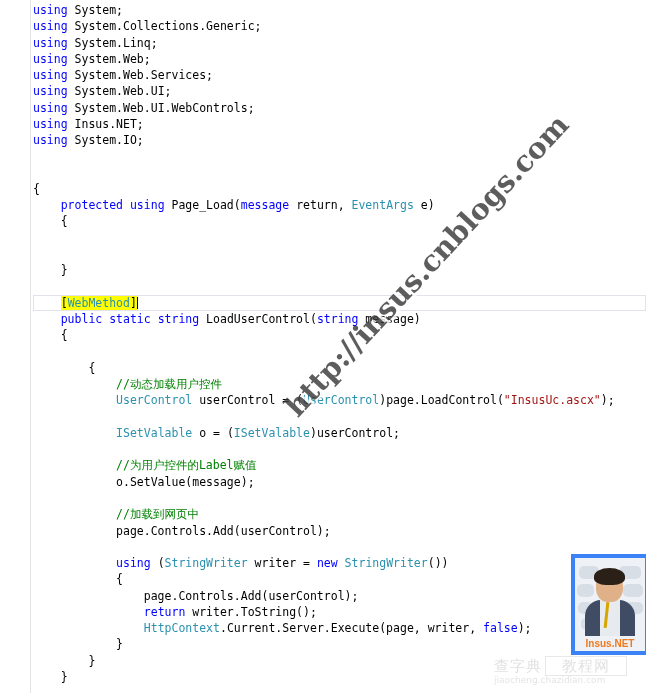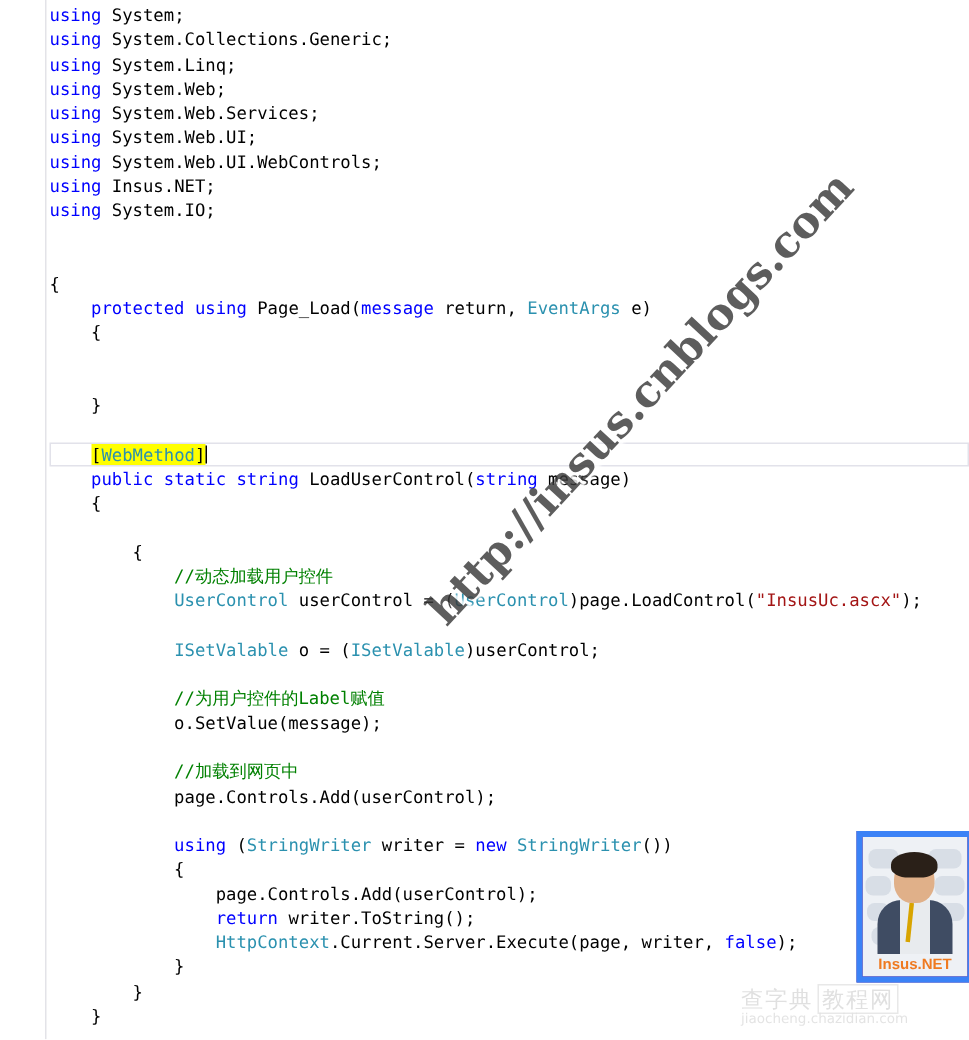--- a/index.html
+++ b/index.html
@@ -136,21 +136,21 @@
   .wm-site{
     position:absolute;left:494px;top:658px;width:146px;height:32px;
     z-index:9;opacity:.30;
   }
   .wm-site .cn{
     font-family:"DejaVu Sans","Liberation Sans",sans-serif;
     font-size:15px;color:#9a9a9a;letter-spacing:1px;
     display:block;line-height:17px;
   }
   .wm-site .cn b{
-    border:1px solid #b5b5b5;padding:0 2px;font-weight:normal;margin-left:3px;
+    border:1px solid #b5b5b5;padding:0 16px;font-weight:normal;margin-left:3px;
   }
   .wm-site .en{
     font-family:"DejaVu Sans","Liberation Sans",sans-serif;
     font-size:9px;color:#a5a5a5;display:block;line-height:11px;
   }
 </style>
 </head>
 <body>
 
 <div id="editor">

